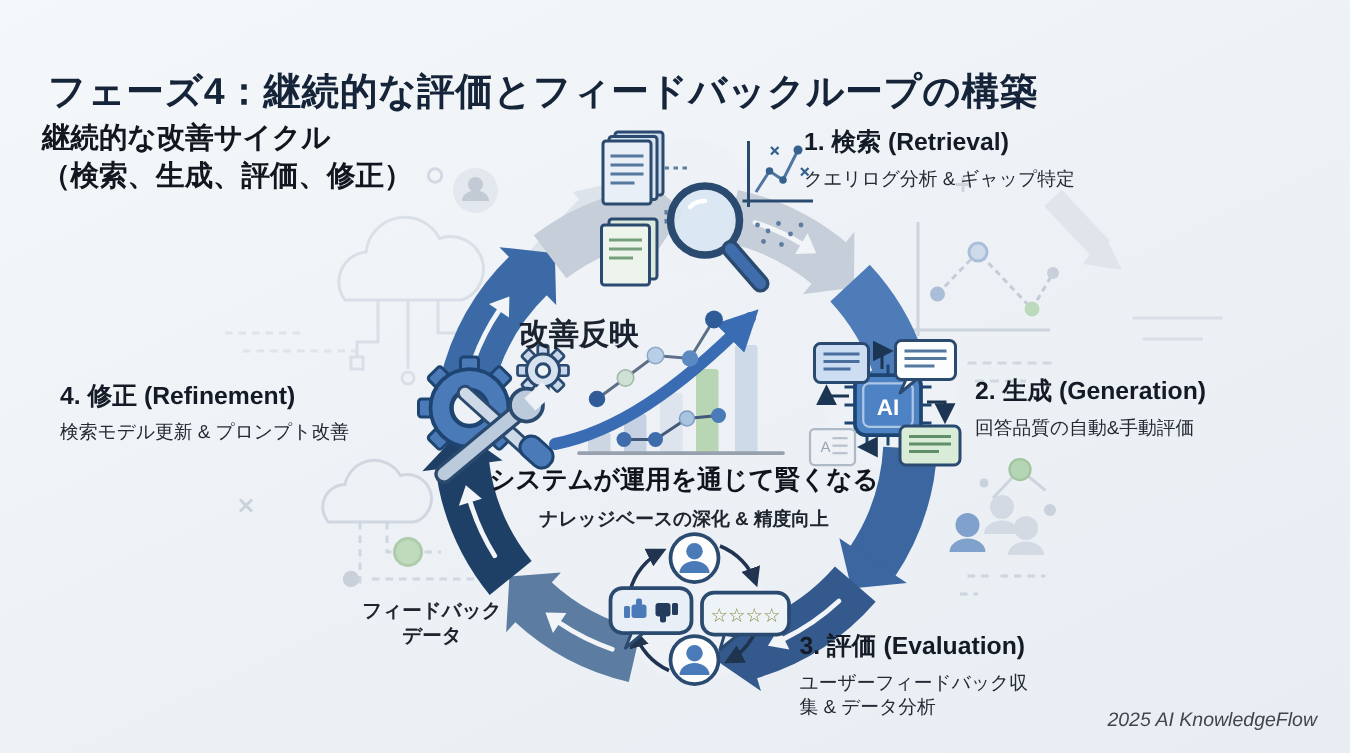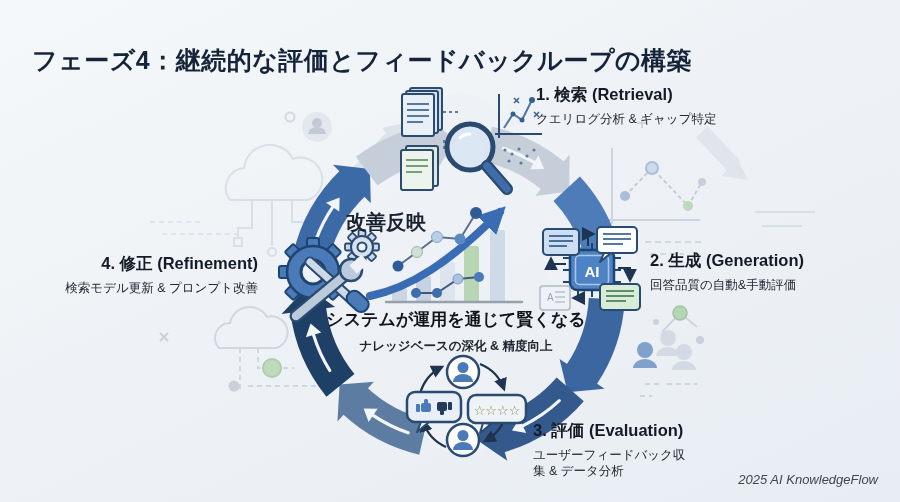--- a/index.html
+++ b/index.html
@@ -14,21 +14,21 @@
   .ring{z-index:2;}
   .illus{z-index:3;}
   .txt{z-index:4;}
   .title{left:32px;top:20px;font-size:25px;font-weight:bold;color:#16243a;letter-spacing:.5px;white-space:nowrap;margin-top:24px;}
   .intro{left:28px;top:80px;font-size:19px;font-weight:bold;color:#12171f;line-height:25px;}
   .stage-block .st-title{font-size:16.5px;font-weight:bold;color:#141b26;white-space:nowrap;}
   .stage-block .st-desc{font-size:12.5px;color:#232933;margin-top:5px;white-space:nowrap;line-height:16px;}
   .stage1{left:522px;top:84px;margin-left:14px;}
   .stage2{left:650px;top:250px;}
   .stage3{left:533px;top:420px;}
-  .stage4{left:40px;top:253px;width:218px;text-align:right;}
+  .stage4{left:40px;top:253px;width:218px;text-align:left;}
   .improve{left:346px;top:209px;font-size:20px;font-weight:bold;color:#1b2330;}
   .center-cap{left:322px;top:308px;width:268px;text-align:center;}
   .center-cap .hl{font-size:17px;font-weight:bold;color:#10151d;white-space:nowrap;}
   .center-cap .sl{font-size:12.5px;font-weight:bold;color:#20262f;margin-top:7px;white-space:nowrap;}
   .feedback{left:236px;top:398px;width:104px;text-align:center;font-size:13px;font-weight:bold;color:#1e242e;line-height:17px;}
   .footer{right:22px;top:472px;font-size:13px;color:#41464e;font-style:italic;}
 </style>
 </head>
 <body>
 
@@ -265,20 +265,24 @@
       <rect x="346" y="294" width="24" height="15" rx="7" transform="rotate(42 358 301)" fill="#4a7ab8" stroke="#1e4572" stroke-width="2"></rect>
       <path d="M296,316 L344,276" stroke="#2b4a70" stroke-width="13" stroke-linecap="round"></path>
       <path d="M296,316 L344,276" stroke="#bccbdc" stroke-width="8.5" stroke-linecap="round"></path>
       <circle cx="351" cy="270" r="11" fill="#bccbdc" stroke="#2b4a70" stroke-width="2.5"></circle>
       <rect x="352" y="260" width="16" height="11" fill="#eef2f6" transform="rotate(-42 358 266)"></rect>
     </g>
   </svg>
 
   <div class="abs txt title">フェーズ4：継続的な評価とフィードバックループの構築</div>
 
+  <div class="abs txt intro">
+    <div>継続的な改善サイクル</div>
+    <div>（検索、生成、評価、修正）</div>
+  </div>
 
   <div class="abs txt stage-block stage1">
     <div class="st-title">1. 検索 (Retrieval)</div>
     <div class="st-desc">クエリログ分析 &amp; ギャップ特定</div>
   </div>
 
   <div class="abs txt stage-block stage2">
     <div class="st-title">2. 生成 (Generation)</div>
     <div class="st-desc">回答品質の自動&amp;手動評価</div>
   </div>
@@ -296,15 +300,19 @@
     <div class="st-desc">検索モデル更新 &amp; プロンプト改善</div>
   </div>
 
   <div class="abs txt improve">改善反映</div>
 
   <div class="abs txt center-cap">
     <div class="hl">システムが運用を通じて賢くなる</div>
     <div class="sl">ナレッジベースの深化 &amp; 精度向上</div>
   </div>
 
+  <div class="abs txt feedback">
+    <div>フィードバック</div>
+    <div>データ</div>
+  </div>
 
   <div class="abs txt footer">2025 AI KnowledgeFlow</div>
 </div>
 
 </body></html>

